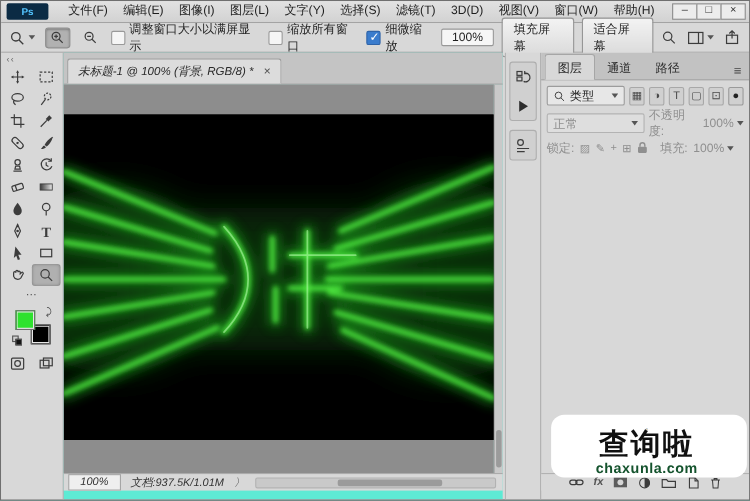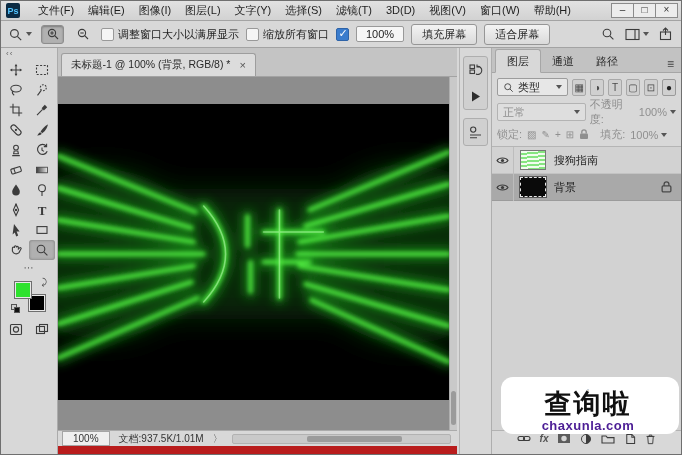--- a/index.html
+++ b/index.html
@@ -10,21 +10,21 @@
     color:#1e1e1e; overflow:hidden; border:1px solid #6f6f6f;
     -webkit-font-smoothing:antialiased;
   }
   svg { display:block; }
   .ic { stroke:#3c3c3c; fill:none; stroke-width:1.1; }
 
   
   .menubar { position:absolute; left:0; top:0; right:0; height:20px;
     background:linear-gradient(#e2e2e2,#d2d2d2); border-bottom:1px solid #a3a3a3;
     display:flex; align-items:center; padding-left:5px; }
-  .ps-badge { width:14px; height:15px; background:#0b2b44; color:#53c4ff;
+  .ps-badge { width:38px; height:15px; background:#0b2b44; color:#53c4ff;
     font-size:9px; font-weight:bold; display:flex; align-items:center;
     justify-content:center; border-radius:2px; margin-right:11px; }
   .menu-item { font-size:11px; padding:0 7px; line-height:19px; cursor:default; }
   .win-controls { margin-left:auto; display:flex; margin-right:3px; }
   .win-btn { width:23px; height:15px; border:1px solid #8b8b8b; background:#ececec;
     font-size:10px; line-height:12px; text-align:center; margin-left:-1px; color:#333; }
 
   
   .optionsbar { position:absolute; left:0; top:20px; right:0; height:27px;
     background:#d8d8d8; border-bottom:1px solid #a3a3a3; display:flex;
@@ -58,21 +58,21 @@
   .swatch { position:absolute; width:18px; height:18px; border:1px solid #6e6e6e; box-shadow:0 0 0 1px #e8e8e8 inset; }
   .swatch.fg { left:3px; top:4px; z-index:2; }
   .swatch.bg { right:1px; bottom:1px; z-index:1; }
   .mini-default { position:absolute; left:0; bottom:0; width:9px; height:9px; z-index:3; }
   .mini-default .a { position:absolute; left:0; top:0; width:6px; height:6px; background:#cfcfcf; border:1px solid #555; }
   .mini-default .b { position:absolute; right:0; bottom:0; width:6px; height:6px; background:#111; border:1px solid #555; }
   .swap { position:absolute; right:0; top:0; font-size:9px; color:#444; }
   .below-tools { display:grid; grid-template-columns:26px 26px; justify-content:center; }
 
   
-  .docarea { position:absolute; left:57px; top:47px; right:224px; bottom:0; background:#b91c1c; }
+  .docarea { position:absolute; left:57px; top:47px; right:224px; bottom:0; background:#5eead4;font-style:italic; }
   .tabbar { position:absolute; left:0; top:0; right:0; height:29px; background:#c4c4c4;
     border-bottom:1px solid #a3a3a3; display:flex; align-items:flex-end; padding-left:3px; }
   .tab { height:23px; background:#dcdcdc; border:1px solid #9d9d9d; border-bottom:none;
     border-radius:3px 3px 0 0; display:flex; align-items:center; gap:9px;
     padding:0 9px; font-size:10.5px; color:#2a2a2a; }
   .tab-close { font-size:11px; color:#555; }
   .viewport { position:absolute; left:0; top:29px; right:8px; bottom:24px; background:#8d8d8d; overflow:hidden; }
   .canvas-black { position:absolute; left:0; top:27px; right:0; height:296px; background:#000; }
   .canvas-black svg { width:100%; height:100%; }
   .vscroll { position:absolute; top:29px; right:0; width:8px; bottom:24px;
@@ -134,21 +134,21 @@
     border-top:1px solid #b2b2b2; display:flex; align-items:center; justify-content:center;
     gap:9px; }
   .fx { font-size:10px; font-style:italic; color:#555; font-weight:bold; }
 
   
   .watermark { position:absolute; right:2px; bottom:20px; width:178px; height:57px;
     background:#fff; border-radius:12px; display:flex; align-items:center;
     padding:12px 8px 2px 4px; z-index:20;flex-direction:column; }
   .wm-text { display:flex; flex-direction:column; align-items:center; line-height:1; }
   .wm-title { font-family:"Liberation Serif",serif; font-weight:bold; font-size:27px; color:#101010; letter-spacing:2px; }
-  .wm-domain { font-size:13px; font-weight:bold; color:#4c1d95; margin-top:1px; letter-spacing:.5px; }
+  .wm-domain { font-size:13px; font-weight:bold; color:#14532d; margin-top:1px; letter-spacing:.5px; }
 </style>
 </head>
 <body>
 
 <div id="app">
 
   <div class="menubar">
     <div class="ps-badge">Ps</div>
     <span class="menu-item">文件(F)</span>
     <span class="menu-item">编辑(E)</span>
@@ -188,20 +188,21 @@
           <circle class="ic" cx="6" cy="6" r="3.6"></circle>
           <path class="ic" d="M4.3 6 H7.7"></path>
           <path class="ic" stroke-width="1.8" d="M8.7 8.7 L12 12"></path>
         </svg>
     </div>
     <span class="cb"></span>
     <span class="cb-label">调整窗口大小以满屏显示</span>
     <span class="cb"></span>
     <span class="cb-label">缩放所有窗口</span>
     <span class="cb on"></span>
+    <span class="cb-label">细微缩放</span>
     <span class="zoom-field">100%</span>
     <span class="bar-btn">填充屏幕</span>
     <span class="bar-btn">适合屏幕</span>
     <div class="opt-right">
       <svg width="14" height="14" viewBox="0 0 14 14">
           <circle class="ic" cx="6" cy="6" r="3.8"></circle>
           <path class="ic" stroke-width="1.6" d="M8.8 8.8 L12.4 12.4"></path>
         </svg>
       <span style="display:flex;align-items:center;gap:3px">
         <svg width="15" height="13" viewBox="0 0 15 13">
@@ -534,46 +535,20 @@
           <rect x="1" y="4.5" width="8" height="5.5" rx="1" fill="#8f8f8f"></rect>
           <path d="M2.8 4.5 V3 a2.2 2.2 0 0 1 4.4 0 V4.5" fill="none" stroke="#8f8f8f" stroke-width="1.3"></path>
         </svg>
       <span style="margin-left:6px">填充:</span>
       <span class="val-dd">
         <span>100%</span>
         <span class="caret"></span>
       </span>
     </div>
 
-    <div class="layers-list">
-      <div class="layer-row">
-        <div class="eye-box">
-          <svg width="13" height="9" viewBox="0 0 13 9">
-              <path class="ic" d="M1 4.5 C3 1.2 10 1.2 12 4.5 C10 7.8 3 7.8 1 4.5 Z"></path>
-              <circle cx="6.5" cy="4.5" r="1.6" fill="#3c3c3c"></circle>
-            </svg>
-        </div>
-        <div class="thumb waves"></div>
-        <span>搜狗指南</span>
-      </div>
-      <div class="layer-row selected">
-        <div class="eye-box">
-          <svg width="13" height="9" viewBox="0 0 13 9">
-              <path class="ic" d="M1 4.5 C3 1.2 10 1.2 12 4.5 C10 7.8 3 7.8 1 4.5 Z"></path>
-              <circle cx="6.5" cy="4.5" r="1.6" fill="#3c3c3c"></circle>
-            </svg>
-        </div>
-        <div class="thumb black"></div>
-        <span>背景</span>
-        <svg class="layer-lock" width="11" height="12" viewBox="0 0 10 11">
-            <rect x="1" y="4.5" width="8" height="5.5" rx="1" fill="none" stroke="#4a4a4a" stroke-width="1.2"></rect>
-            <path d="M2.8 4.5 V3 a2.2 2.2 0 0 1 4.4 0 V4.5" fill="none" stroke="#4a4a4a" stroke-width="1.2"></path>
-          </svg>
-      </div>
-    </div>
 
     <div class="panel-bottom">
       <svg width="14" height="9" viewBox="0 0 14 9">
           <rect class="ic" x="1" y="2.5" width="6.5" height="4" rx="2"></rect>
           <rect class="ic" x="6.5" y="2.5" width="6.5" height="4" rx="2"></rect>
         </svg>
       <span class="fx">fx</span>
       <svg width="14" height="11" viewBox="0 0 14 11">
           <rect x="1" y="1" width="12" height="9" fill="#5c5c5c"></rect>
           <circle cx="7" cy="5.5" r="2.7" fill="#d6d6d6"></circle>

